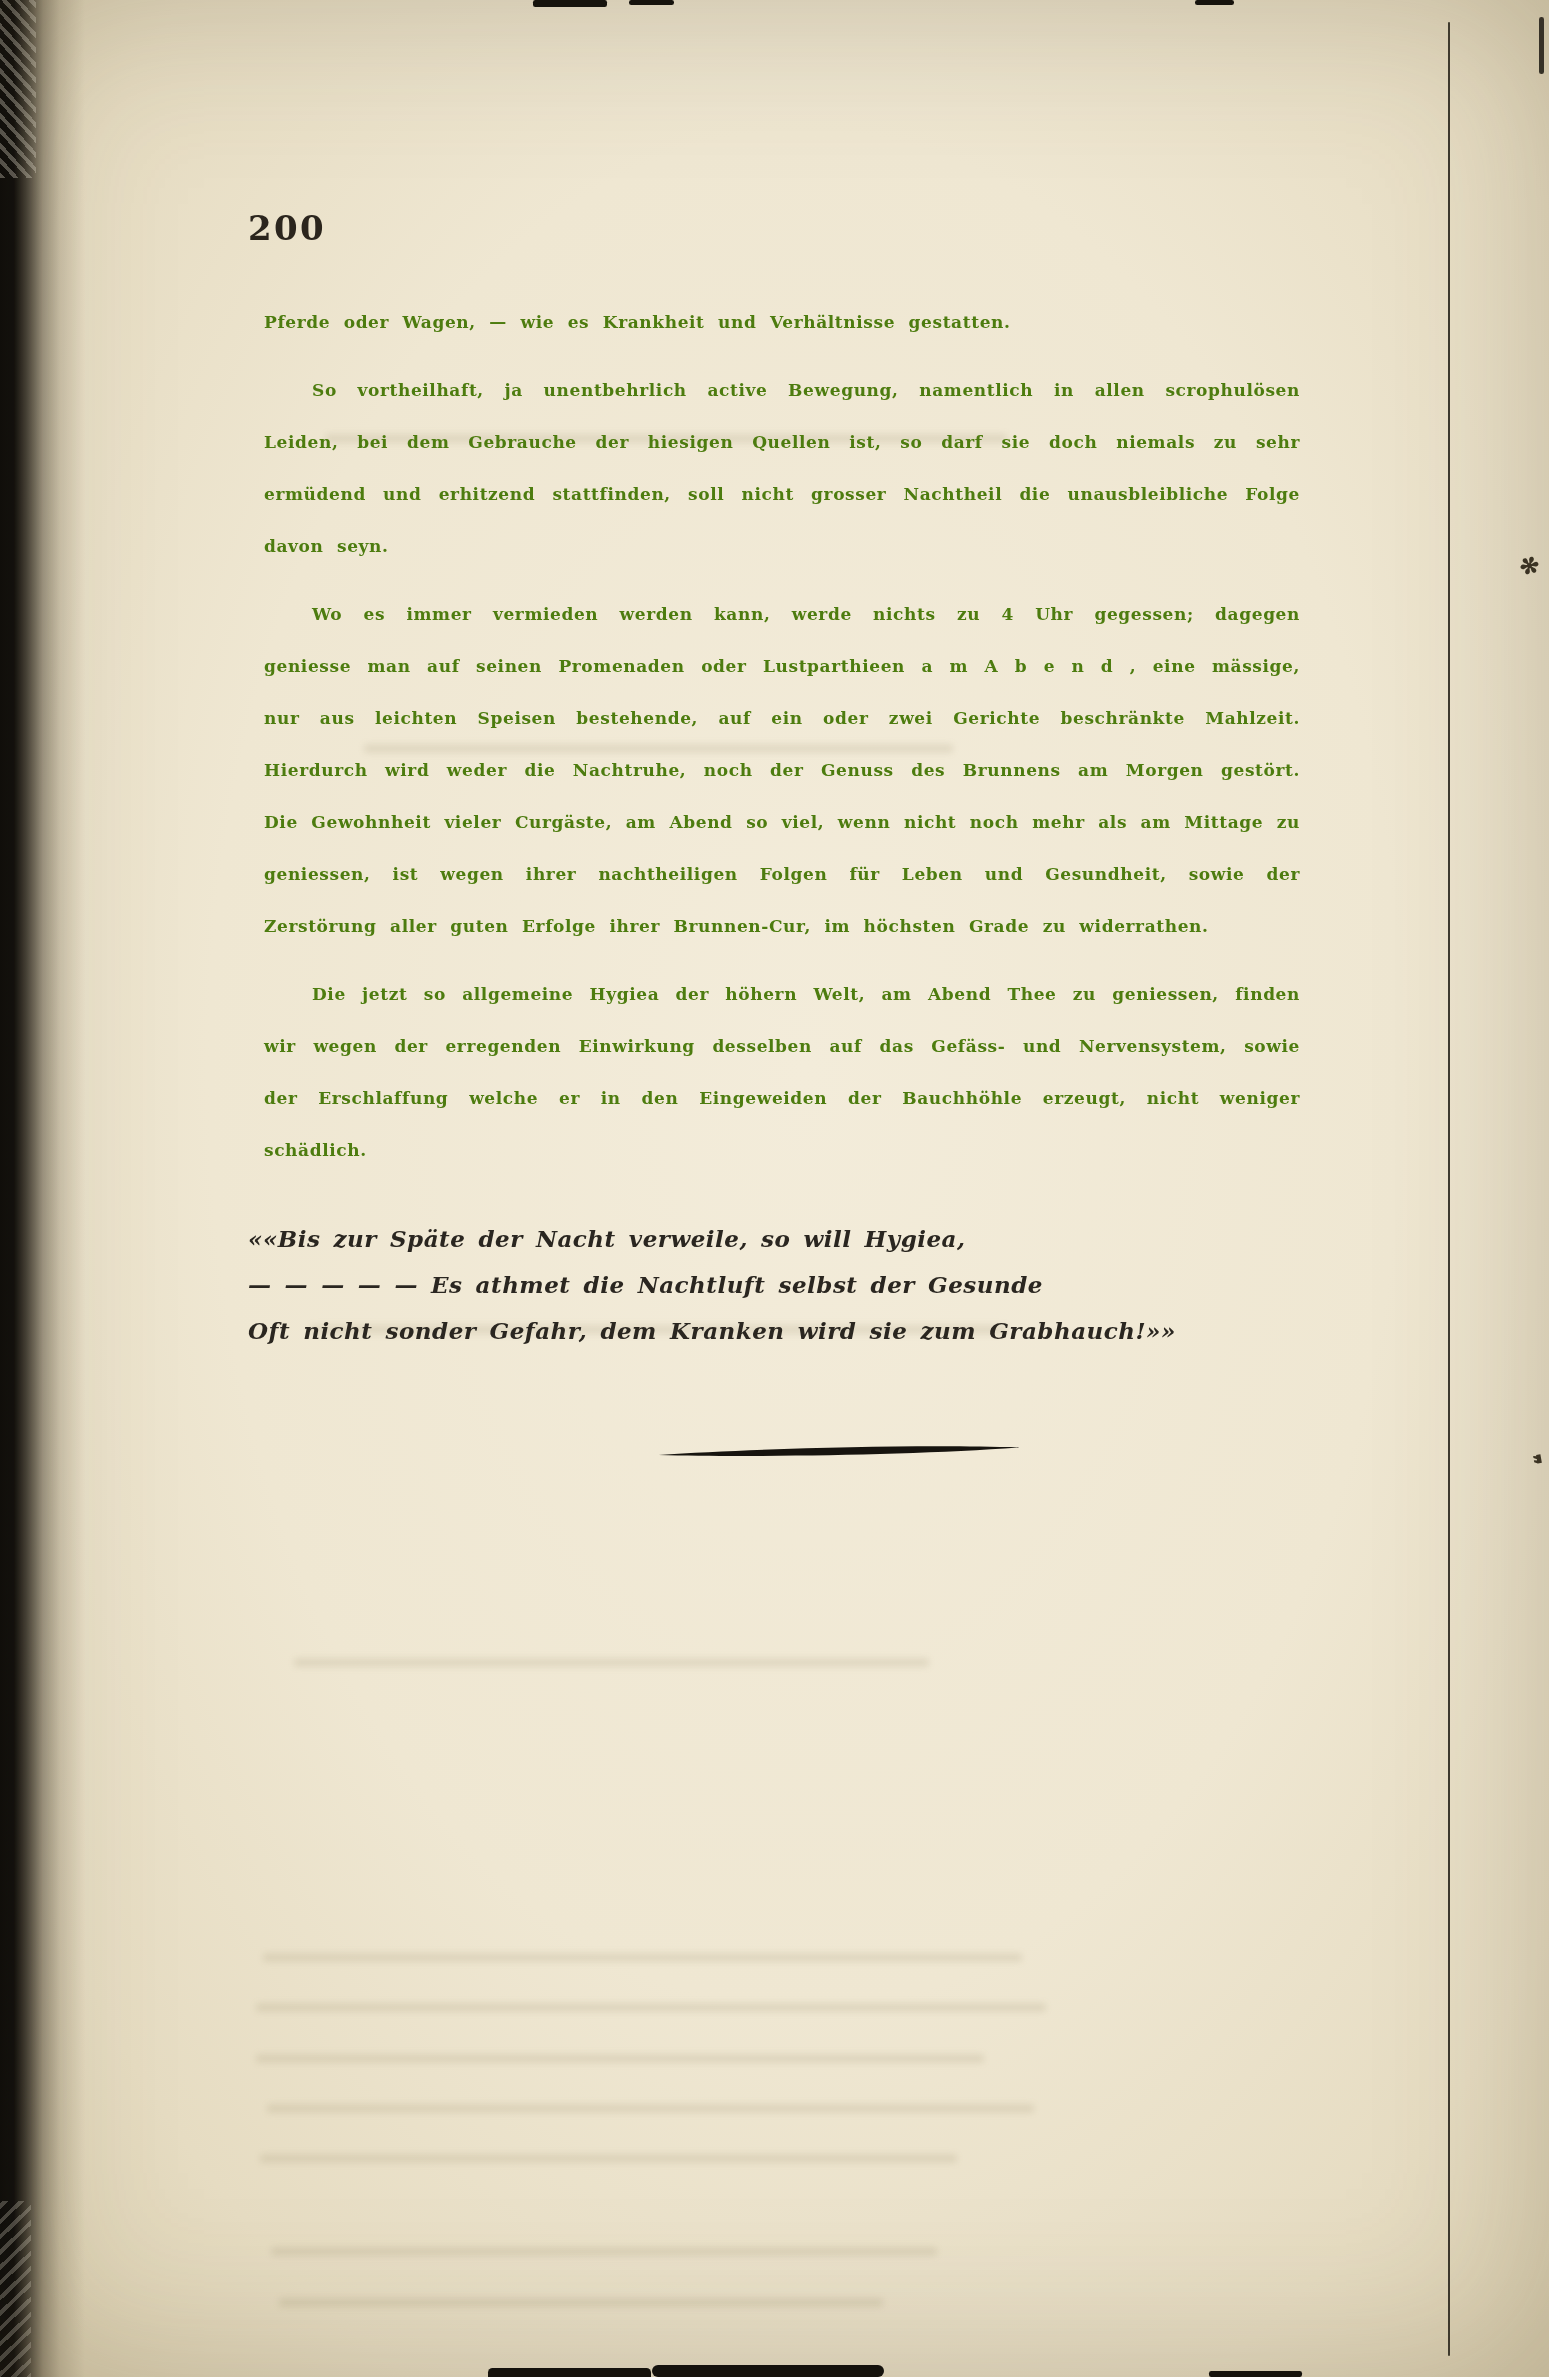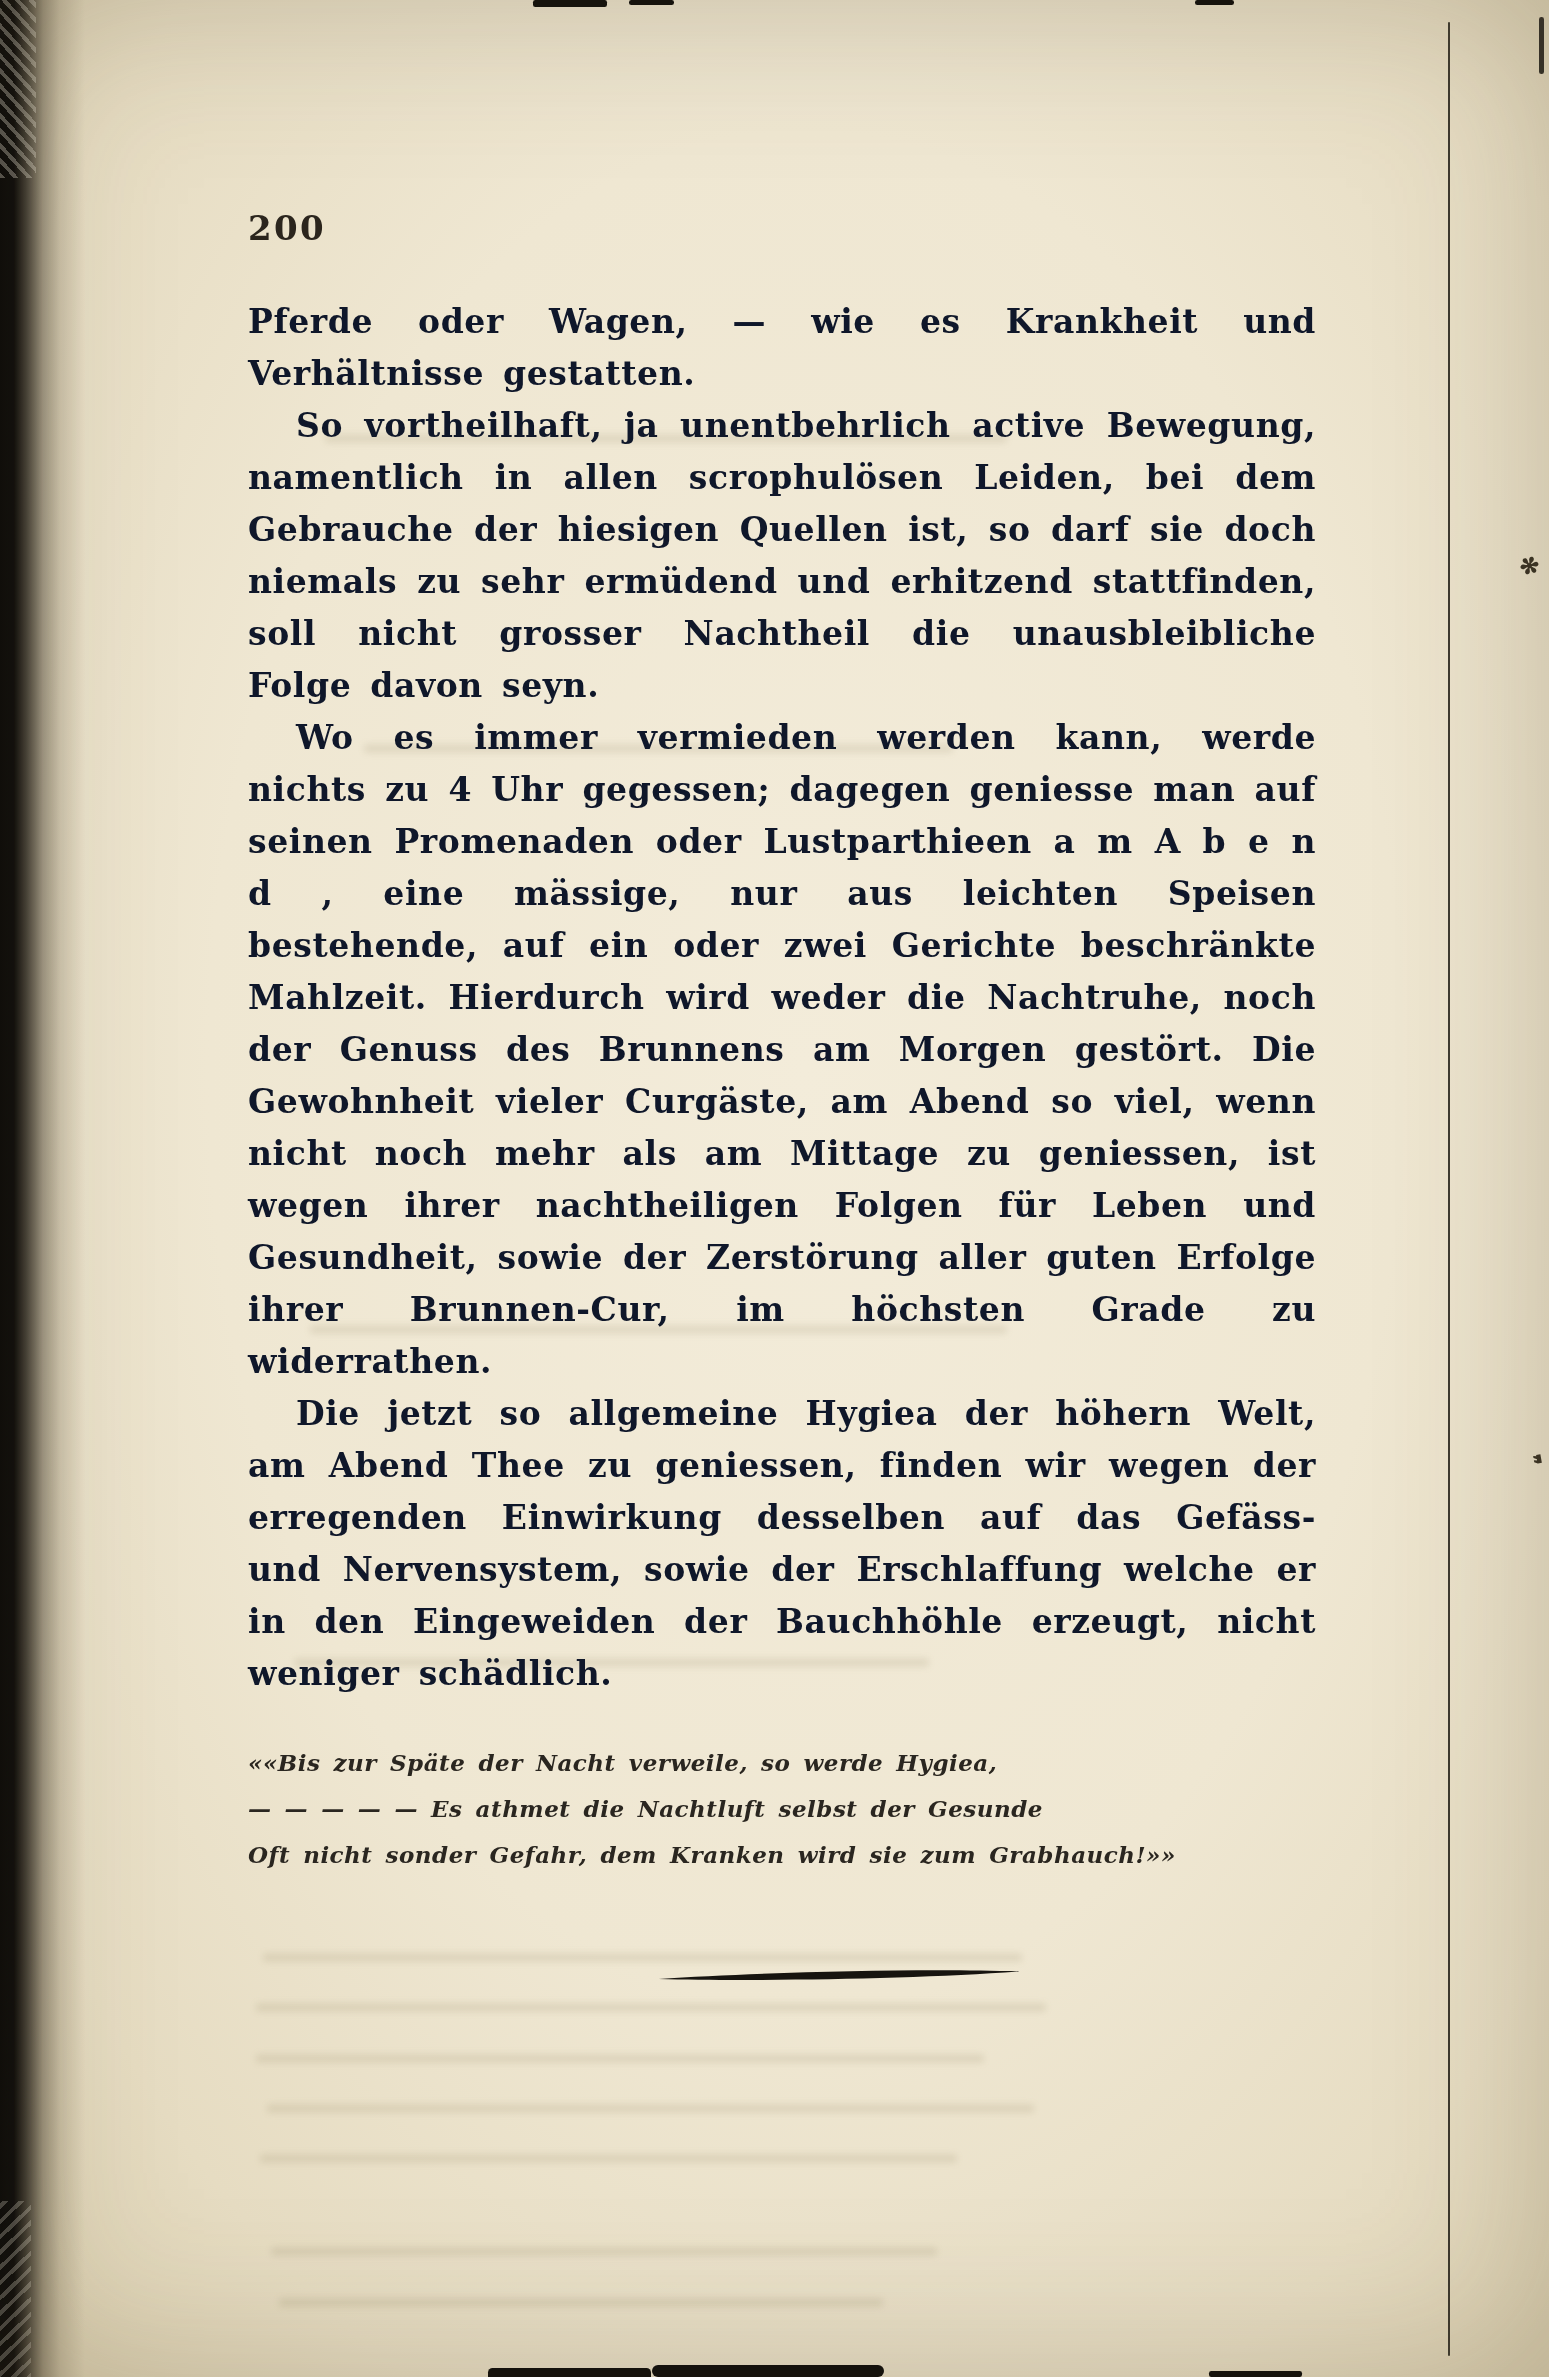--- a/index.html
+++ b/index.html
@@ -31,22 +31,22 @@
   .mark.b2{left:652px;top:2365px;width:232px;height:12.4px;border-radius:6.2px;}
   .mark.b3{left:1209px;top:2371px;width:93px;height:6.2px;}
   .margin-squiggle{position:absolute;color:#373022;font-size:23px;font-weight:bold;transform:rotate(18deg);}
   .margin-squiggle.s1{left:1520px;top:552px;}
   .margin-squiggle.s2{left:1528px;top:1448px;transform:rotate(80deg);font-size:20px;}
   
   .ghost{position:absolute;height:8.5px;background:rgba(122,106,72,0.13);filter:blur(3.1px);border-radius:3.9px;}
   
   .content{position:absolute;left:248px;top:208px;width:1068px;color:#262019;}
   .page-number{font-size:34px;font-weight:bold;letter-spacing:2.3px;color:#2b251d;margin:0 0 48px 0;}
-  .para{font-size:33px;font-weight:bold;line-height:52px;text-align:justify;
-        margin:0;letter-spacing:0.6px;word-spacing:7px;color:#0f172a;}
+  .para{font-size:17px;font-weight:bold;line-height:52px;text-align:justify;
+        margin:16px;letter-spacing:0.6px;word-spacing:7px;color:#4d7c0f;}
   .para.indent{text-indent:48px;}
   .quote{margin-top:40px;font-style:italic;}
   .qline{font-size:23px;font-weight:bold;font-style:italic;line-height:46px;margin:0;
          letter-spacing:0.5px;word-spacing:4.6px;color:#2a2620;}
   .end-rule{display:block;margin:91px 0 0 409px;transform:rotate(-1.2deg);}
 </style>
 </head>
 <body>
 
 <div class="scan">
@@ -81,21 +81,21 @@
 
   <div class="content">
     <div class="page-number">200</div>
 
     <p class="para">Pferde oder Wagen, — wie es Krankheit und Verhältnisse gestatten.</p>
     <p class="para indent">So vortheilhaft, ja unentbehrlich active Bewegung, namentlich in allen scrophulösen Leiden, bei dem Gebrauche der hiesigen Quellen ist, so darf sie doch niemals zu sehr ermüdend und erhitzend stattfinden, soll nicht grosser Nachtheil die unausbleibliche Folge davon seyn.</p>
     <p class="para indent">Wo es immer vermieden werden kann, werde nichts zu 4 Uhr gegessen; dagegen geniesse man auf seinen Promenaden oder Lustparthieen a m A b e n d , eine mässige, nur aus leichten Speisen bestehende, auf ein oder zwei Gerichte beschränkte Mahlzeit. Hierdurch wird weder die Nachtruhe, noch der Genuss des Brunnens am Morgen gestört. Die Gewohnheit vieler Curgäste, am Abend so viel, wenn nicht noch mehr als am Mittage zu geniessen, ist wegen ihrer nachtheiligen Folgen für Leben und Gesundheit, sowie der Zerstörung aller guten Erfolge ihrer Brunnen-Cur, im höchsten Grade zu widerrathen.</p>
     <p class="para indent">Die jetzt so allgemeine Hygiea der höhern Welt, am Abend Thee zu geniessen, finden wir wegen der erregenden Einwirkung desselben auf das Gefäss- und Nervensystem, sowie der Erschlaffung welche er in den Eingeweiden der Bauchhöhle erzeugt, nicht weniger schädlich.</p>
 
     <div class="quote">
-      <p class="qline">««Bis zur Späte der Nacht verweile, so werde Hygiea,</p>
+      <p class="qline">««Bis zur Späte der Nacht verweile, so will Hygiea,</p>
       <p class="qline">— — — — — Es athmet die Nachtluft selbst der Gesunde</p>
       <p class="qline">Oft nicht sonder Gefahr, dem Kranken wird sie zum Grabhauch!»»</p>
     </div>
 
     <svg class="end-rule" width="364" height="12.4" viewBox="0 0 470 16">
       <path d="M2 8 C 130 2, 340 1, 468 8 C 340 15, 130 14, 2 8 Z" fill="#17140f"></path>
     </svg>
   </div>
 
   <div class="vignette"></div>

